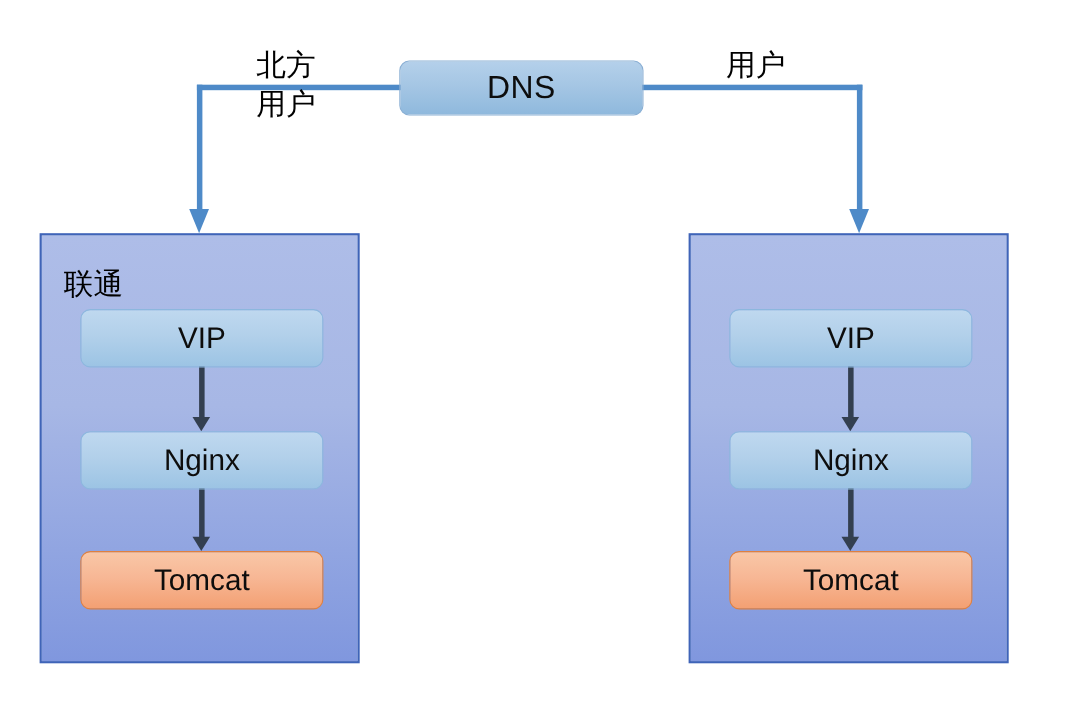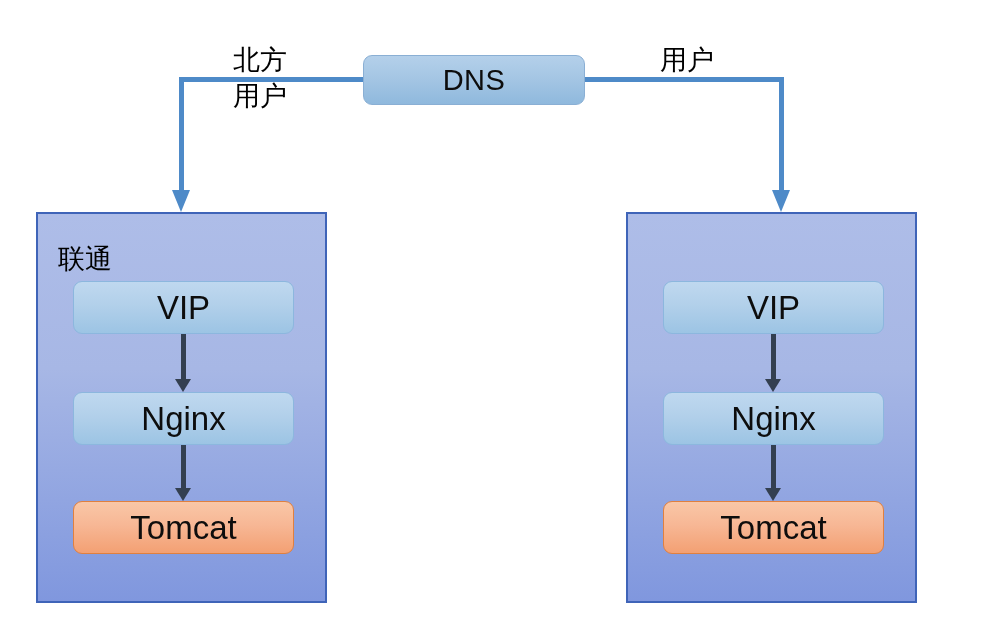--- a/index.html
+++ b/index.html
@@ -102,21 +102,21 @@
     width: 221px;
     height: 53px;
     box-sizing: border-box;
     border-radius: 9px;
     display: flex;
     align-items: center;
     justify-content: center;
     z-index: 4;
   }
   .service-node .node-label {
-    font-size: 33px;
+    font-size: 27px;
     line-height: 1;
     color: #0d0d0d;
   }
   .service-node.tone-blue {
     background: linear-gradient(to bottom, #bfd8ef 0%, #b2d0ea 45%, #9cc4e4 100%);
     border: 1px solid #8cb7de;
   }
   .service-node.tone-orange {
     background: linear-gradient(to bottom, #f9c7a7 0%, #f7b795 45%, #f3a073 100%);
     border: 1px solid #e0803f;

